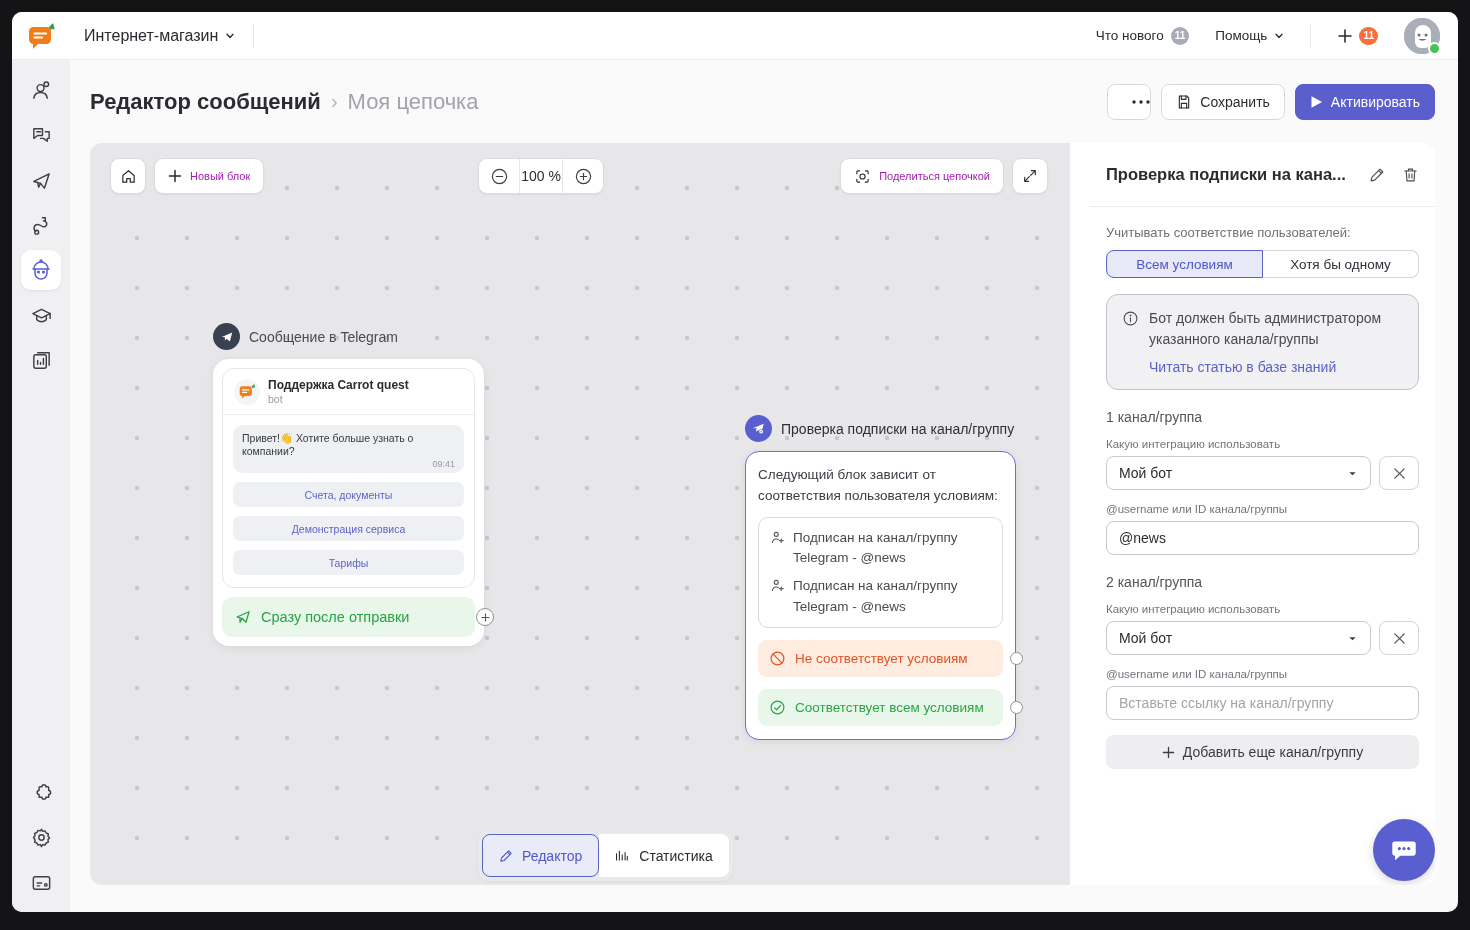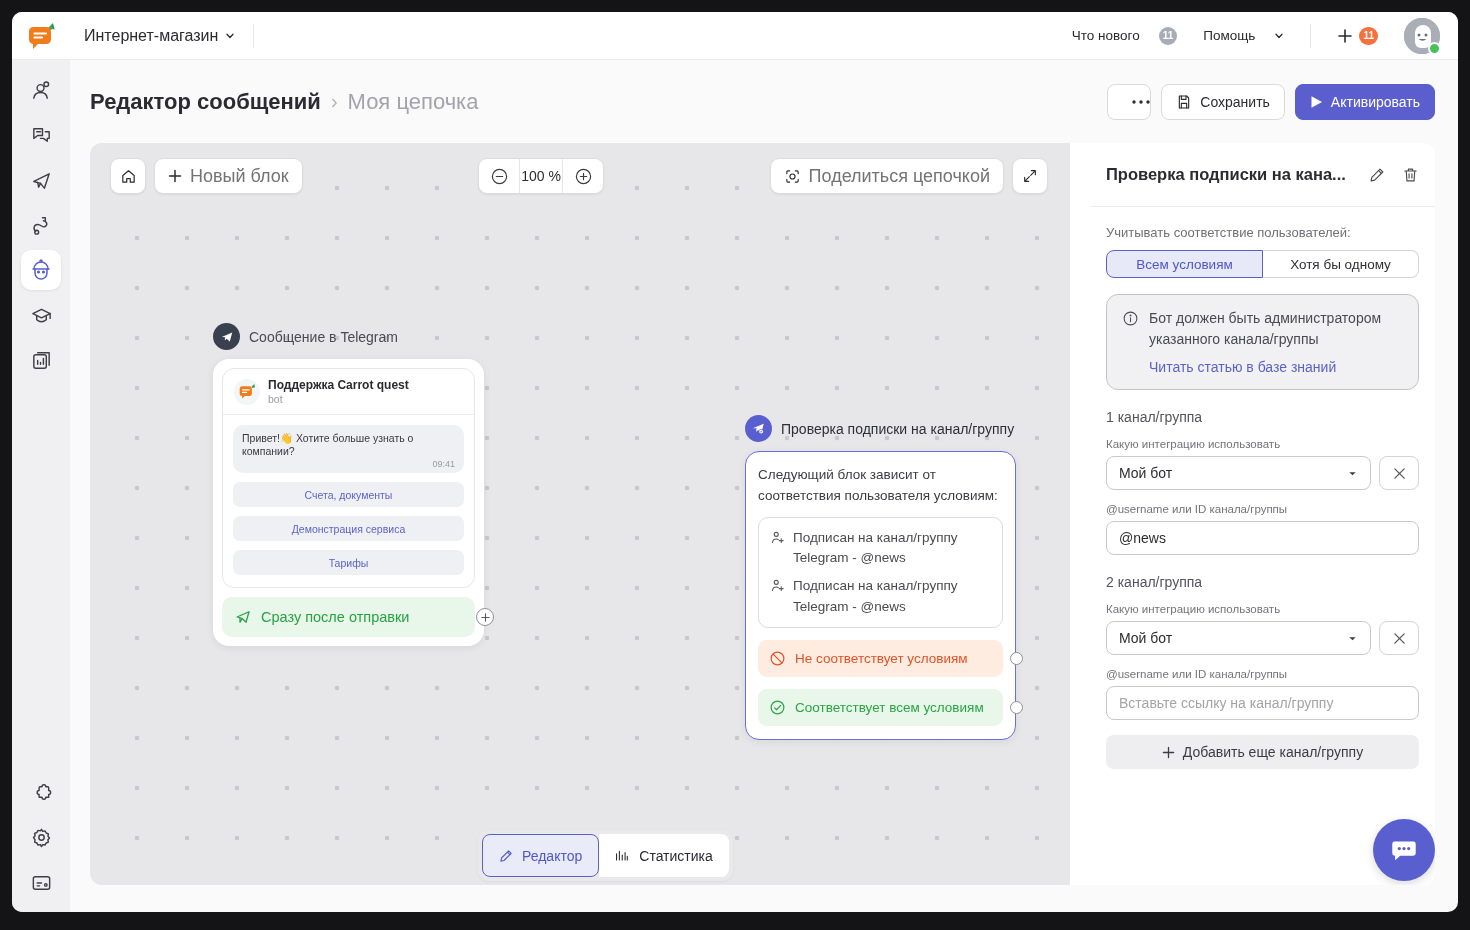--- a/index.html
+++ b/index.html
@@ -5,21 +5,21 @@
   * { margin:0; padding:0; box-sizing:border-box; }
   html,body { width:1470px; height:930px; background:#141416; font-family:"Liberation Sans", sans-serif; overflow:hidden; }
   .app { position:absolute; left:12px; top:12px; right:12px; bottom:18px; background:#fafafb; border-radius:10px; overflow:hidden; display:flex; flex-direction:column; }
 
   
   .topbar { height:48px; background:#fff; display:flex; align-items:center; border-bottom:1px solid #ececee; flex:0 0 auto; }
   .logo-cell { width:58px; display:flex; justify-content:center; align-items:center; }
   .ws-switch { display:flex; align-items:center; gap:7px; font-size:16px; color:#2b2b31; font-weight:500; padding:0 18px 0 14px; cursor:pointer; }
   .vsep { width:1px; height:24px; background:#e8e8ea; }
   .topbar-right { margin-left:auto; display:flex; align-items:center; gap:26px; padding-right:18px; }
-  .top-link { display:flex; align-items:center; gap:19px; font-size:13.5px; color:#2b2b31; cursor:pointer; }
+  .top-link { display:flex; align-items:center; gap:7px; font-size:13.5px; color:#2b2b31; cursor:pointer; }
   .badge { min-width:18px; height:18px; border-radius:9px; background:#a7acb8; color:#fff; font-size:10px; font-weight:700; display:flex; align-items:center; justify-content:center; padding:0 4px; }
   .badge.orange { background:#f8703d; }
   .plus-group { display:flex; align-items:center; gap:6px; cursor:pointer; }
   .avatar { position:relative; width:36px; height:36px; border-radius:50%; background:#a9aeb7; overflow:visible; cursor:pointer; }
   .avatar .dot { position:absolute; right:-1px; bottom:-1px; width:13px; height:13px; border-radius:50%; background:#47c159; border:2px solid #fff; }
 
   
   .body-row { flex:1; display:flex; min-height:0; }
   .sidebar { width:58px; background:#f0f0f2; display:flex; flex-direction:column; align-items:center; padding:10px 0; gap:5px; flex:0 0 auto; }
   .side-item { width:40px; height:40px; border-radius:10px; display:flex; align-items:center; justify-content:center; color:#3f3f46; cursor:pointer; flex:0 0 auto; }
@@ -36,21 +36,21 @@
   .btn.icon-only { width:44px; padding:0; }
   .btn.primary { background:#5b5fce; border-color:#5b5fce; color:#fff; font-weight:500; }
 
   
   .workspace { flex:1; display:flex; border-radius:12px; overflow:hidden; min-height:0; margin-bottom:27px; }
   .canvas { flex:1; position:relative; background:#e7e7ea;
     background-image:radial-gradient(circle, #c7c7cc 2px, transparent 2.6px);
     background-size:50px 50px; background-position:22px 20px; }
 
   .tool { position:absolute; display:flex; gap:8px; }
-  .c-btn { display:flex; align-items:center; justify-content:center; gap:8px; height:36px; background:#fff; border:1px solid #dcdcdf; border-radius:9px; font-size:18px; color:#737373; box-shadow:0 1px 2px rgba(0,0,0,.06); cursor:pointer; padding:0 13px; }
+  .c-btn { display:flex; align-items:center; justify-content:center; gap:8px; height:36px; background:#fff; border:1px solid #dcdcdf; border-radius:9px; font-size:11px; color:#a21caf; box-shadow:0 1px 2px rgba(0,0,0,.06); cursor:pointer; padding:0 13px; }
   .c-btn.sq { width:36px; padding:0; }
   .zoom-group { display:flex; align-items:stretch; height:36px; background:#fff; border:1px solid #dcdcdf; border-radius:9px; box-shadow:0 1px 2px rgba(0,0,0,.06); overflow:hidden; }
   .zoom-group .zbtn { width:40px; display:flex; align-items:center; justify-content:center; color:#3c3c44; cursor:pointer; }
   .zoom-group .zval { display:flex; align-items:center; justify-content:center; width:44px; font-size:14px; color:#2b2b31; border-left:1px solid #e6e6e9; border-right:1px solid #e6e6e9; }
 
   
   .block-head { display:flex; align-items:center; gap:9px; margin-bottom:9px; }
   .block-head .circle { width:27px; height:27px; border-radius:50%; display:flex; align-items:center; justify-content:center; flex:0 0 auto; }
   .bh-label { font-size:14px; color:#4a4a52; font-weight:500; }
   .tg-block { position:absolute; left:123px; top:180px; width:271px; }

